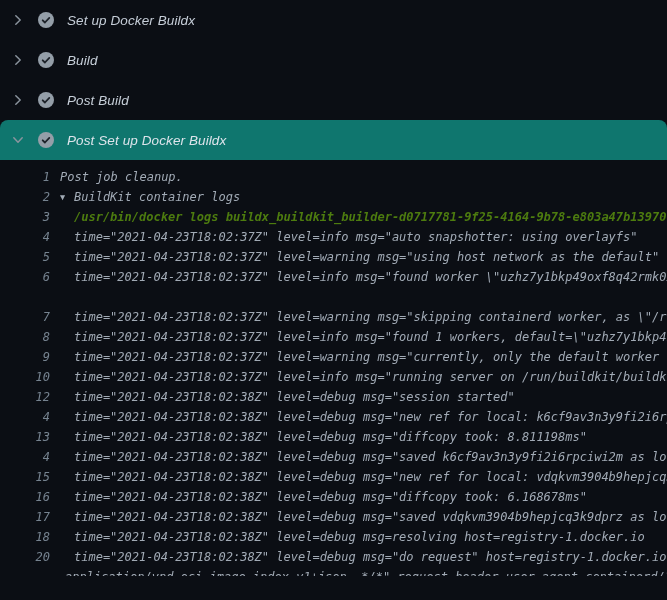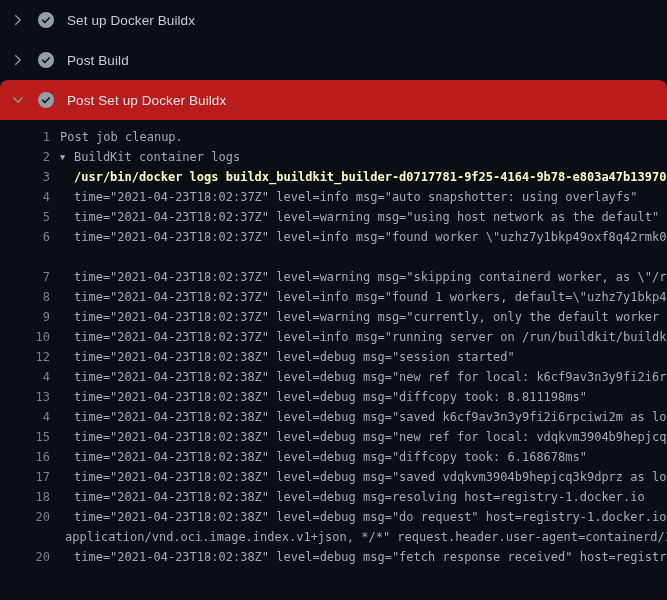--- a/index.html
+++ b/index.html
@@ -1,29 +1,29 @@
 <!DOCTYPE html>
 <html><head>
 <meta charset="utf-8">
 <style>
   html, body { margin: 0; padding: 0; }
   body {
     width: 667px; height: 600px; overflow: hidden;
     background: #0b0e14;
     font-family: "Liberation Sans", sans-serif;
   }
-  .app { position: relative; width: 667px; height: 576px; overflow: hidden; }
+  .app { position: relative; width: 667px; height: 576px; overflow: hidden; font-style: italic; }
 
   
   .steps { width: 100%; }
   .step {
     height: 40px; display: flex; align-items: center;
     cursor: pointer; user-select: none;
   }
-  .step.expanded { background: #b91c1c; border-radius: 8px 8px 0 0; }
+  .step.expanded { background: #0f766e; border-radius: 8px 8px 0 0; }
   .chev {
     width: 16px; height: 16px; margin-left: 10px; flex: 0 0 16px;
     display: flex; align-items: center; justify-content: center;
   }
   .chev svg { transition: transform .1s; }
   .step.expanded .chev svg { transform: rotate(90deg); }
   .check {
     width: 16px; height: 16px; margin-left: 12px; flex: 0 0 16px;
     display: flex; align-items: center; justify-content: center;
   }
@@ -38,21 +38,21 @@
   }
   .row { display: flex; height: 20px; white-space: pre; overflow: hidden; }
   .num {
     flex: 0 0 50px; width: 50px; text-align: right;
     color: #768390; cursor: pointer;
   }
   .txt { white-space: pre; }
   .k-top .txt   { padding-left: 10px; text-align: right; }
   .k-detail .txt{ padding-left: 24px; }
   .k-wrap .txt  { padding-left: 15px; }
-  .k-command .txt { padding-left: 24px; color: #fef9c3; font-weight: bold; }
+  .k-command .txt { padding-left: 24px; color: #4d7c0f; font-weight: bold; }
   .tri {
     display: inline-block; width: 14px; margin-left: 10px;
     font-size: 8.5px; color: #a2abb6; cursor: pointer;
     vertical-align: middle; line-height: 20px;
   }
 </style>
 </head>
 <body>
 
 <div class="app">
@@ -65,20 +65,34 @@
     </span>
     <span class="check">
       <svg width="16" height="16" viewBox="0 0 16 16">
         <circle cx="8" cy="8" r="8" fill="#949ea8"></circle>
         <path d="M4.7 8.3 L6.9 10.5 L11.3 5.9" fill="none" stroke="#1c2128" stroke-width="1.8" stroke-linecap="round" stroke-linejoin="round"></path>
       </svg>
     </span>
     <span class="step-label">Set up Docker Buildx</span>
   </div>
 
+  <div class="step">
+    <span class="chev">
+      <svg width="14" height="14" viewBox="0 0 16 16">
+        <path d="M5.5 3.2 L10.5 8 L5.5 12.8" fill="none" stroke="#8b949e" stroke-width="1.7" stroke-linecap="round" stroke-linejoin="round"></path>
+      </svg>
+    </span>
+    <span class="check">
+      <svg width="16" height="16" viewBox="0 0 16 16">
+        <circle cx="8" cy="8" r="8" fill="#949ea8"></circle>
+        <path d="M4.7 8.3 L6.9 10.5 L11.3 5.9" fill="none" stroke="#1c2128" stroke-width="1.8" stroke-linecap="round" stroke-linejoin="round"></path>
+      </svg>
+    </span>
+    <span class="step-label">Build</span>
+  </div>
 
   <div class="step">
     <span class="chev">
       <svg width="14" height="14" viewBox="0 0 16 16">
         <path d="M5.5 3.2 L10.5 8 L5.5 12.8" fill="none" stroke="#8b949e" stroke-width="1.7" stroke-linecap="round" stroke-linejoin="round"></path>
       </svg>
     </span>
     <span class="check">
       <svg width="16" height="16" viewBox="0 0 16 16">
         <circle cx="8" cy="8" r="8" fill="#949ea8"></circle>

